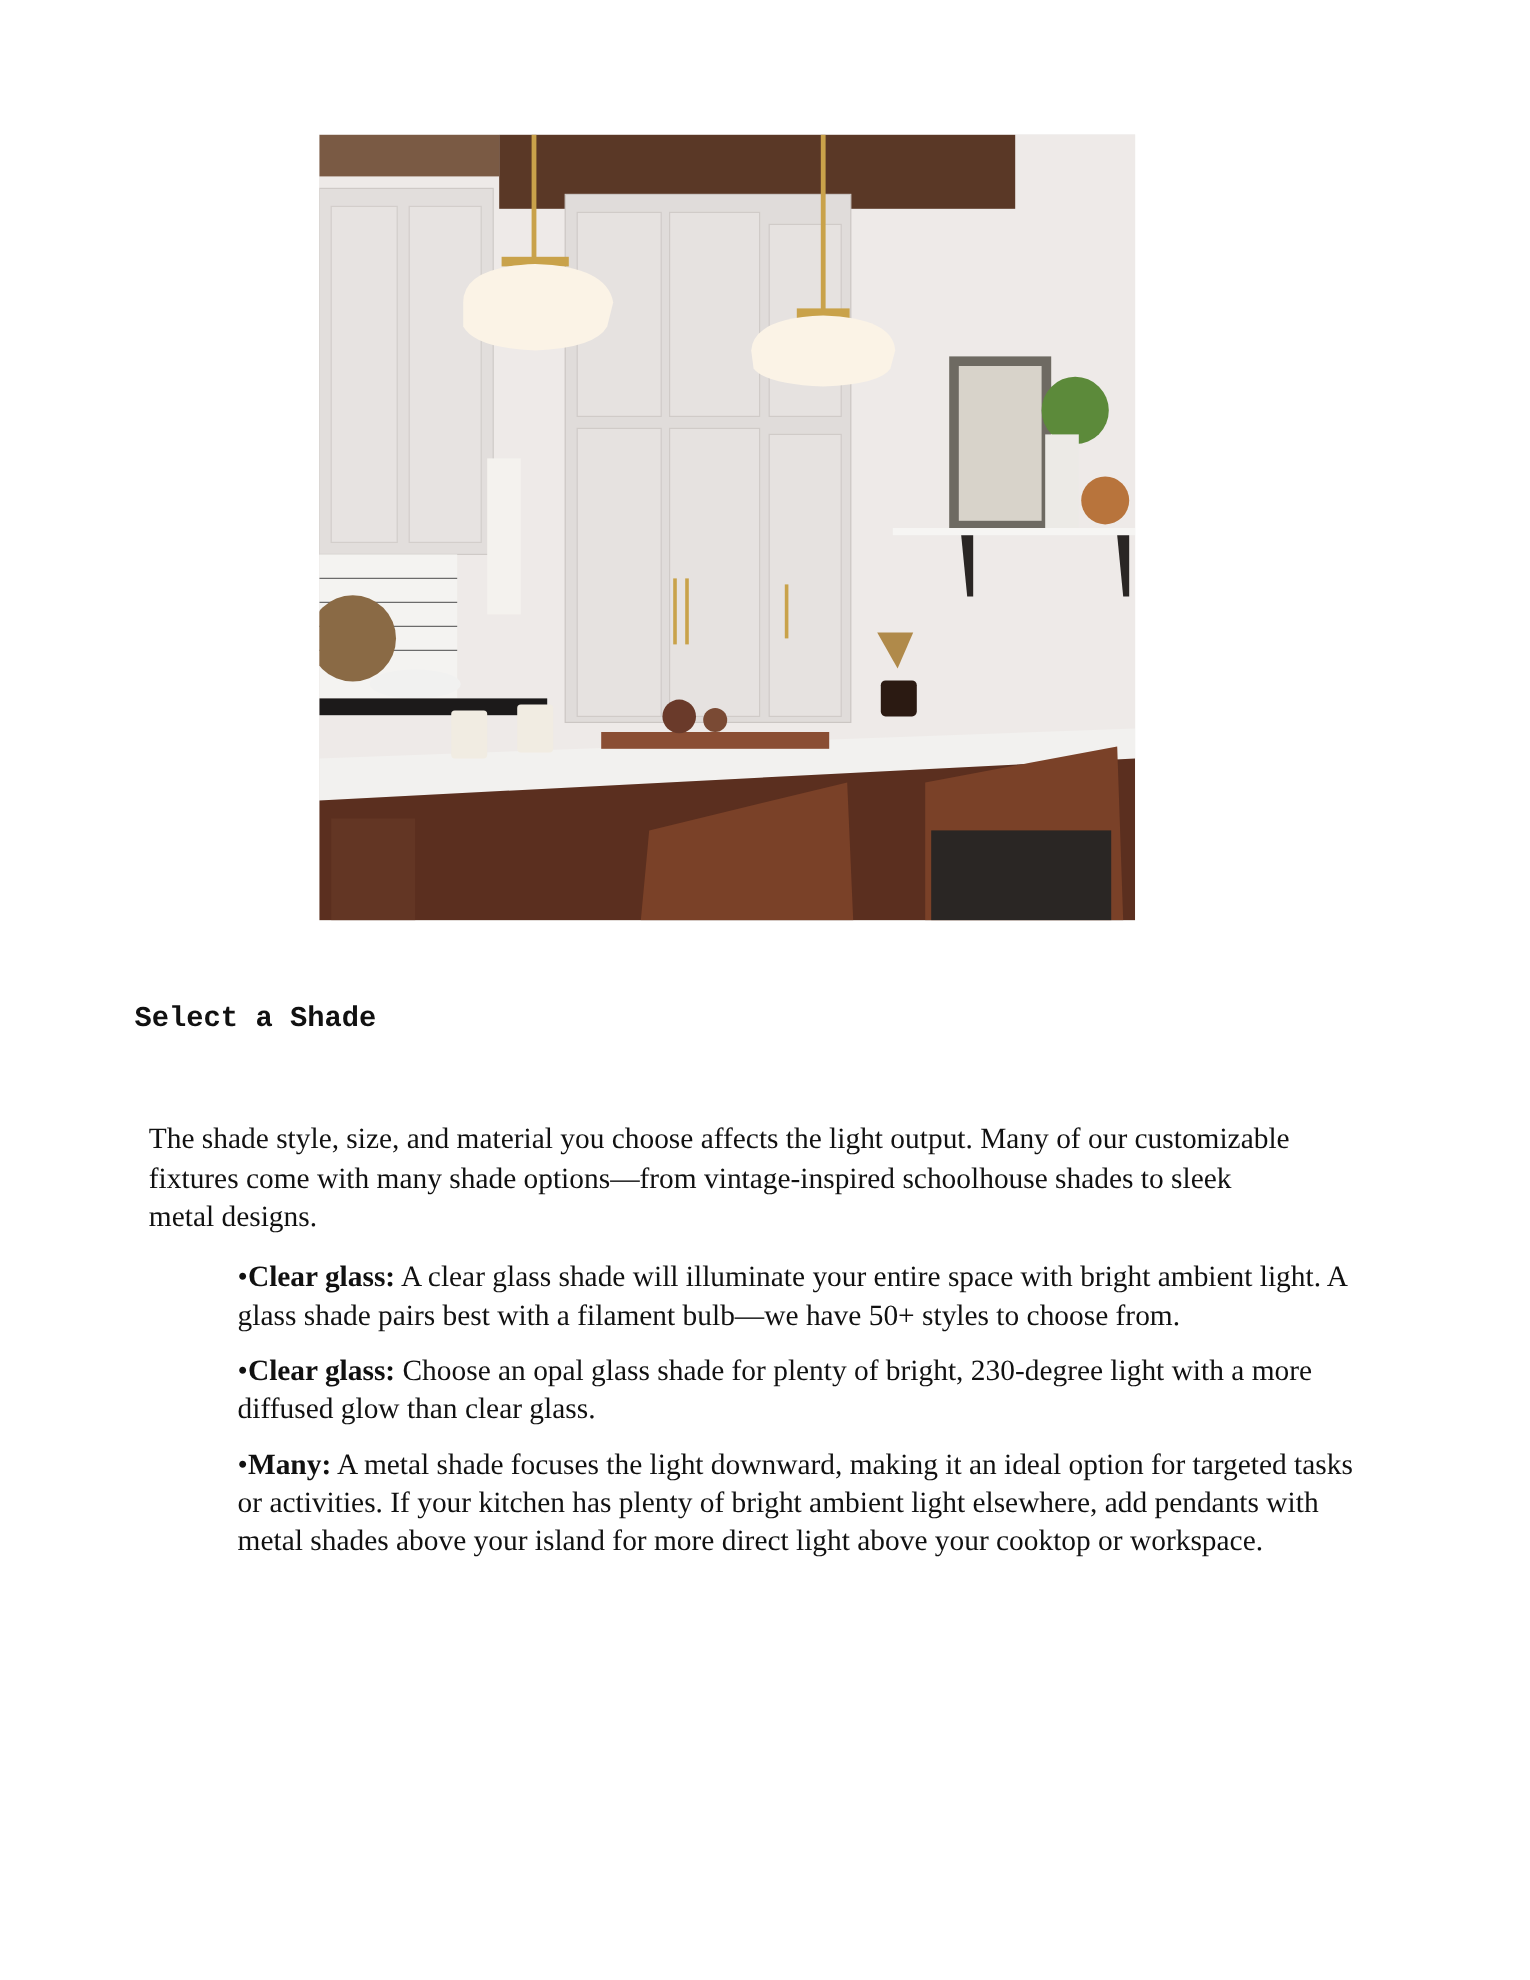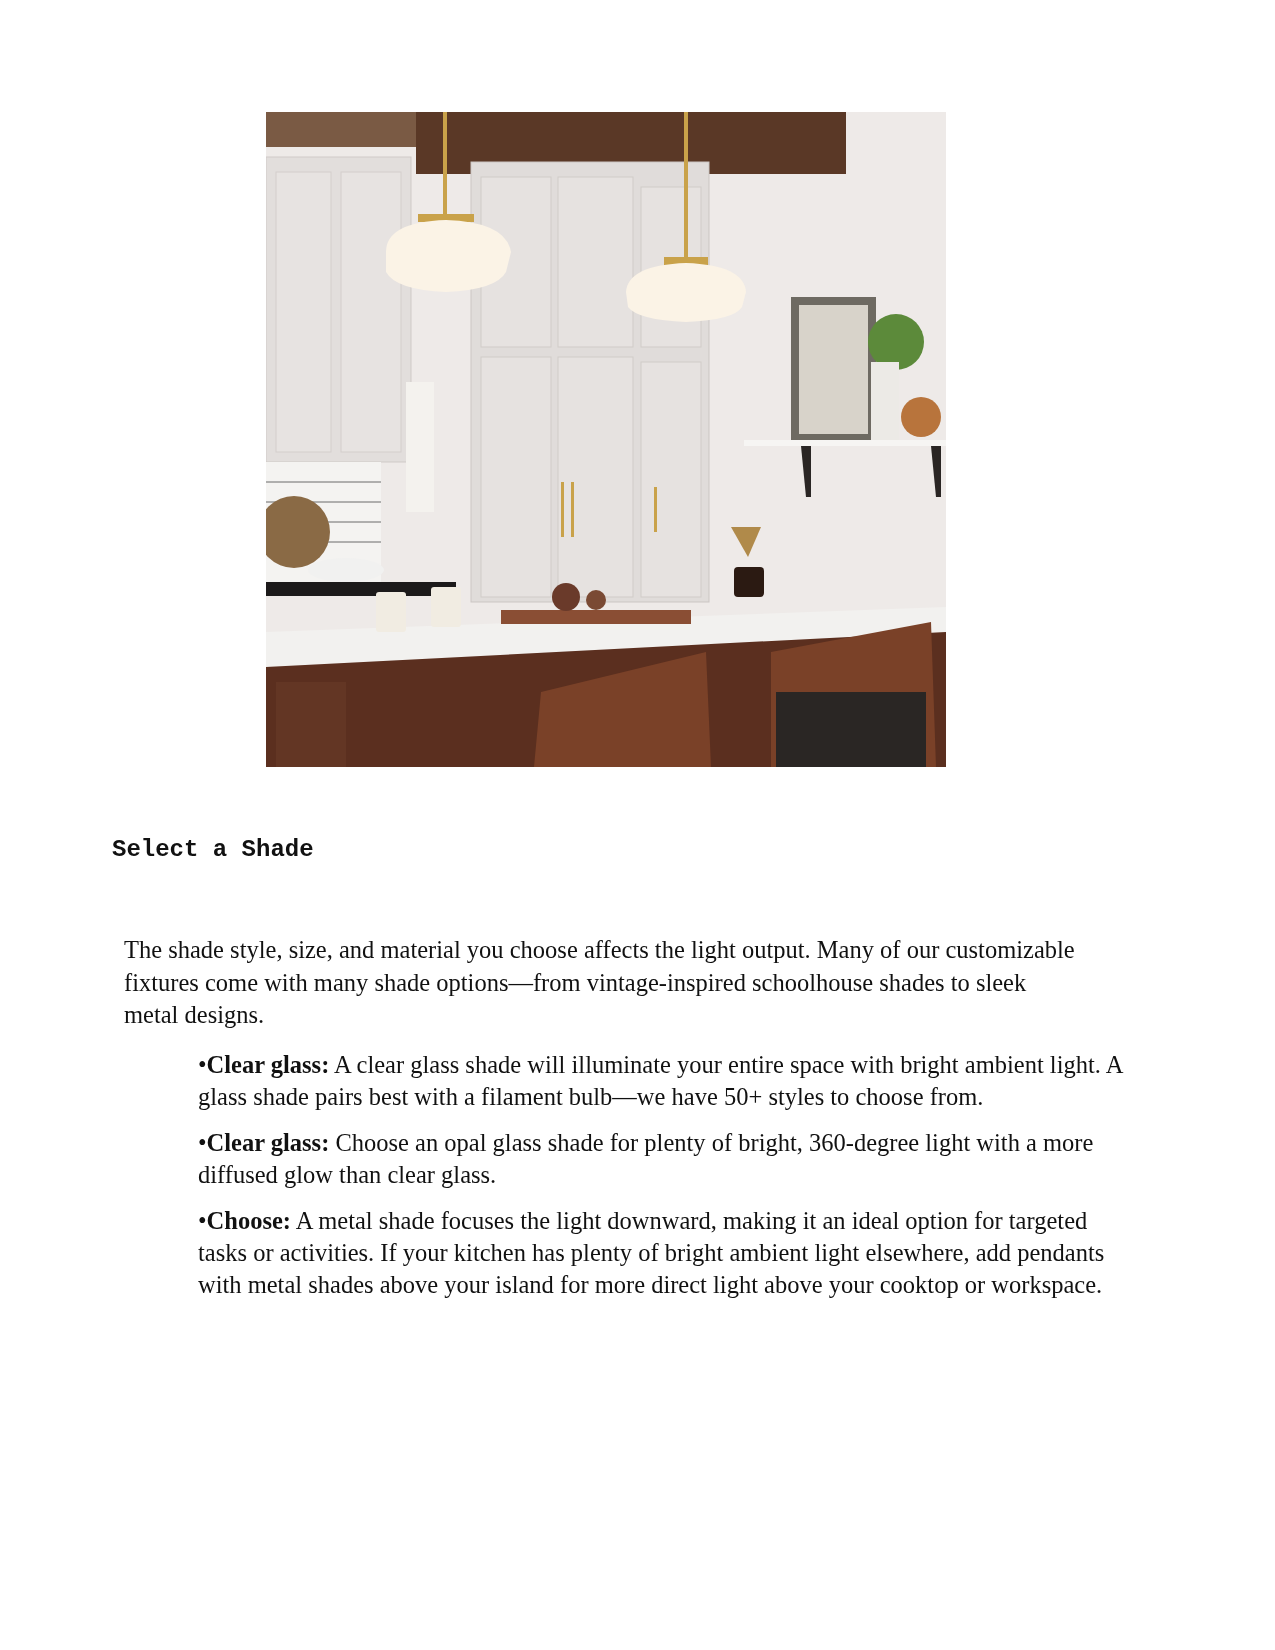--- a/index.html
+++ b/index.html
@@ -93,15 +93,15 @@
     <rect x="510" y="580" width="150" height="75" fill="#2a2624"></rect>
   </svg>
 </div>
 
 <h2 class="heading">Select a Shade</h2>
 
 <p class="intro">The shade style, size, and material you choose affects the light output. Many of our customizable fixtures come with many shade options—from vintage-inspired schoolhouse shades to sleek metal designs.</p>
 
 <ul class="bullets">
   <li><span>•</span><b>Clear glass:</b><span> A clear glass shade will illuminate your entire space with bright ambient light. A glass shade pairs best with a filament bulb—we have 50+ styles to choose from.</span></li>
-  <li><span>•</span><b>Clear glass:</b><span> Choose an opal glass shade for plenty of bright, 360-degree light with a more diffused glow than clear glass.</span></li>
-  <li><span>•</span><b>Choose:</b><span> A metal shade focuses the light downward, making it an ideal option for targeted tasks or activities. If your kitchen has plenty of bright ambient light elsewhere, add pendants with metal shades above your island for more direct light above your cooktop or workspace.</span></li>
+  <li><span>•</span><b>Clear glass:</b><span> Choose an opal glass shade for plenty of bright, 230-degree light with a more diffused glow than clear glass.</span></li>
+  <li><span>•</span><b>Many:</b><span> A metal shade focuses the light downward, making it an ideal option for targeted tasks or activities. If your kitchen has plenty of bright ambient light elsewhere, add pendants with metal shades above your island for more direct light above your cooktop or workspace.</span></li>
 </ul>
 
 </body></html>

